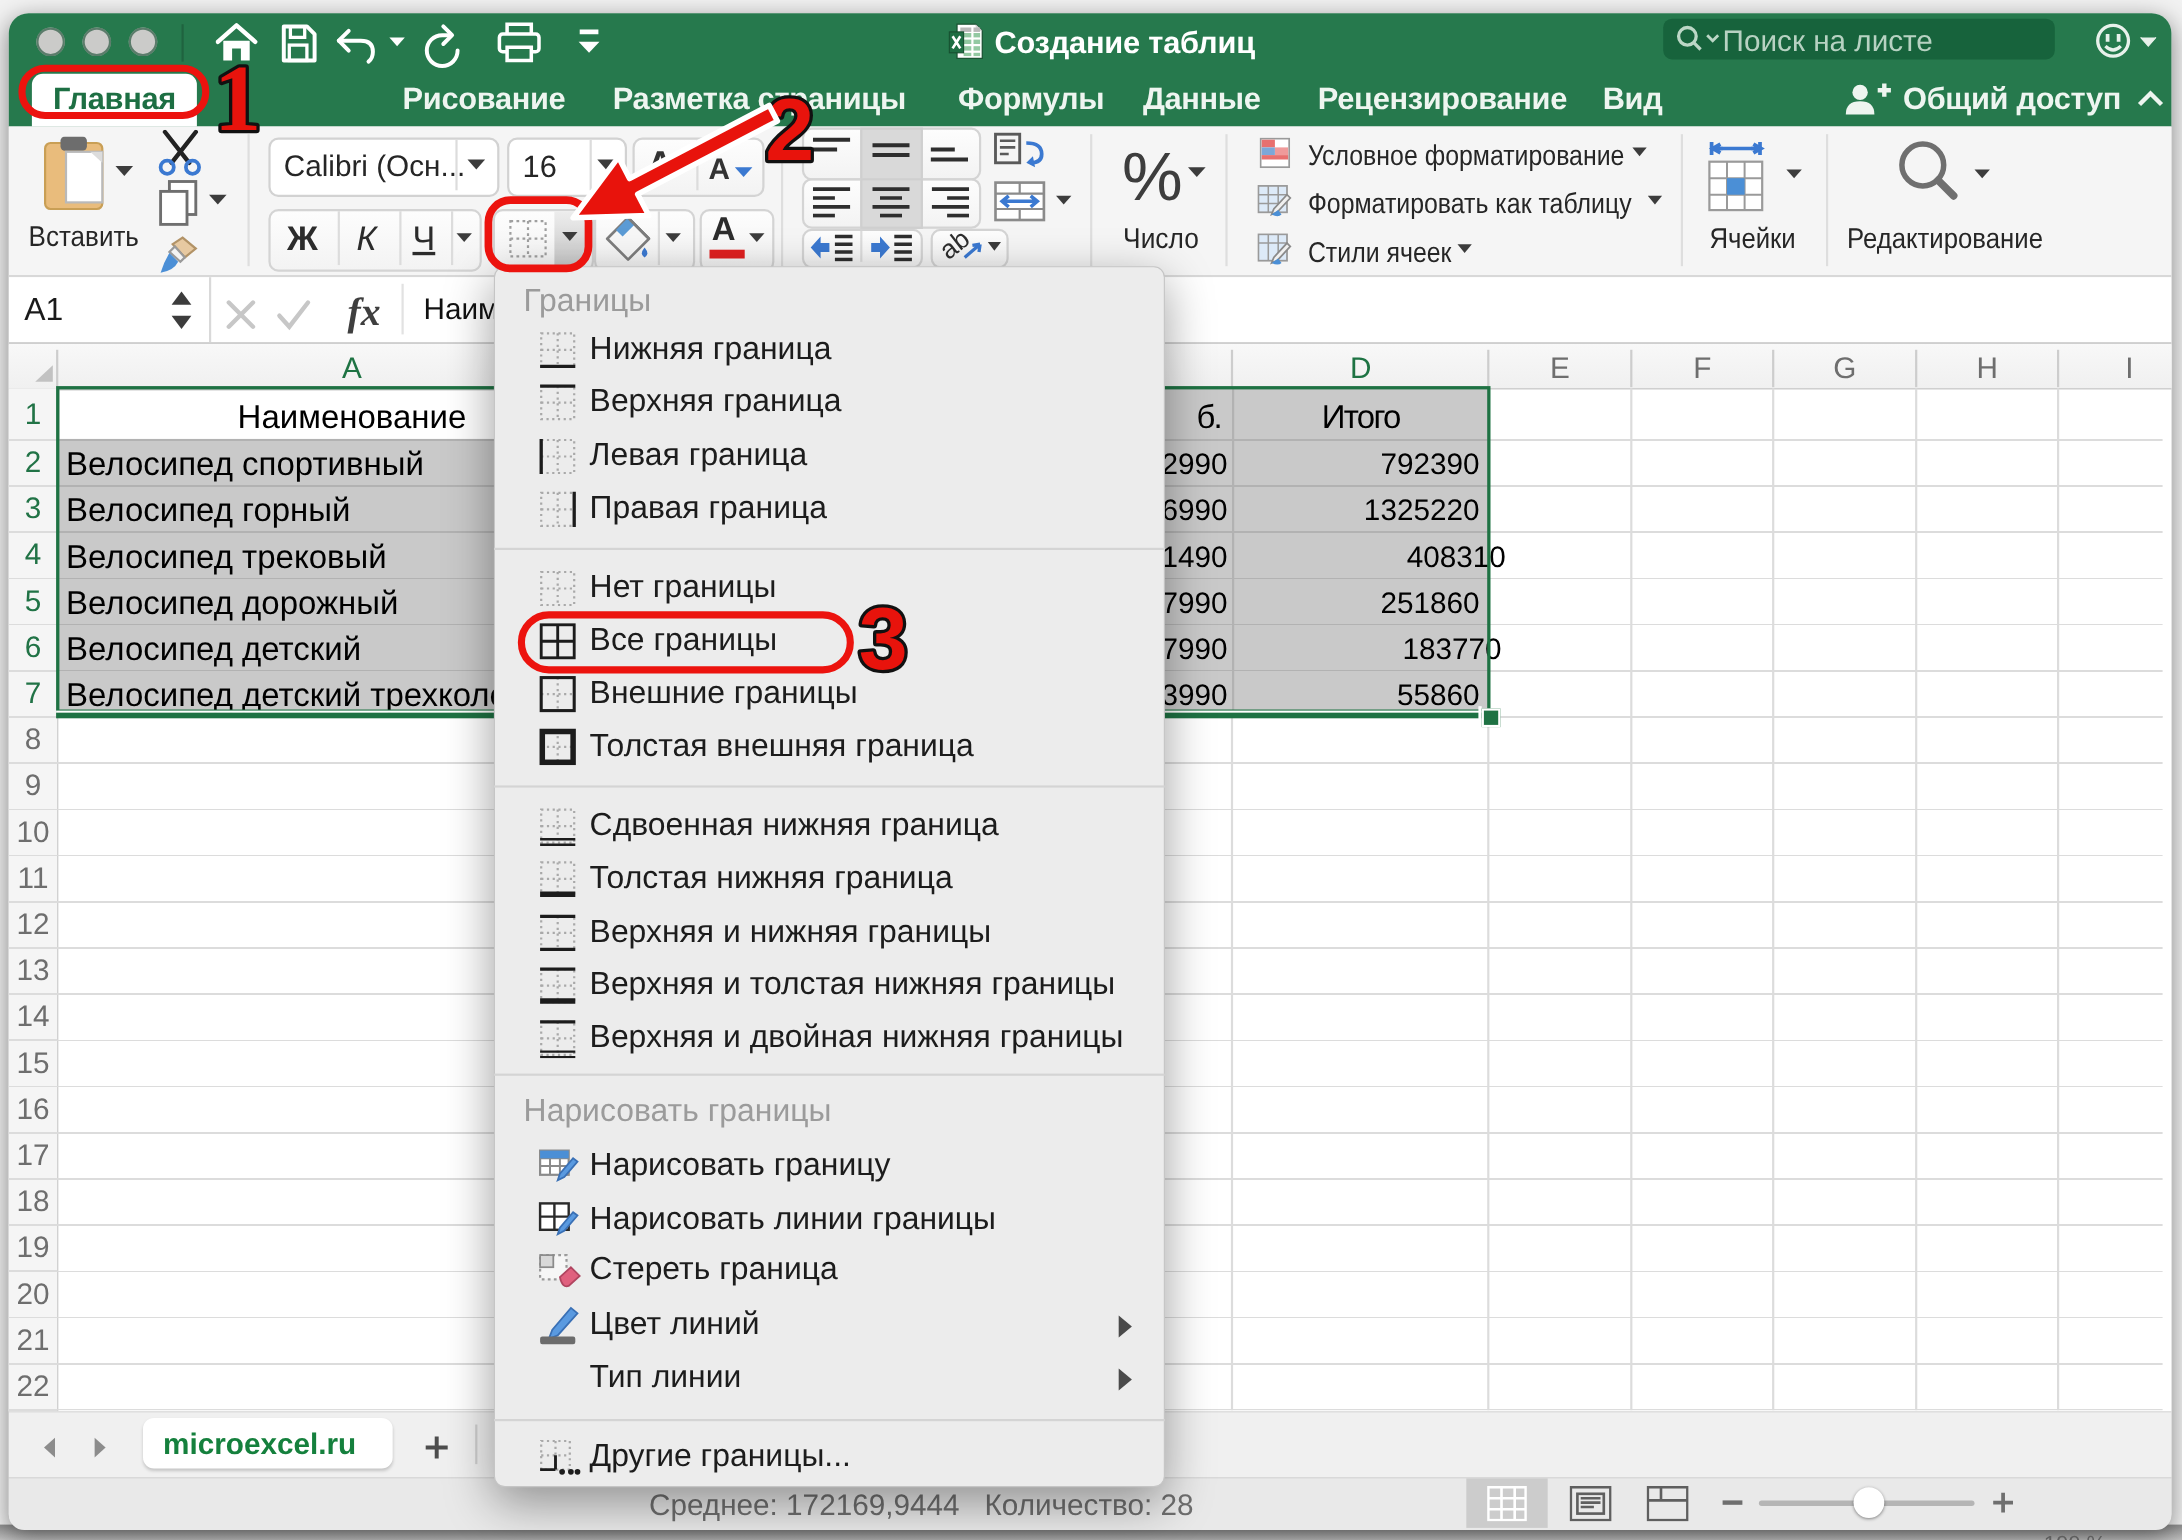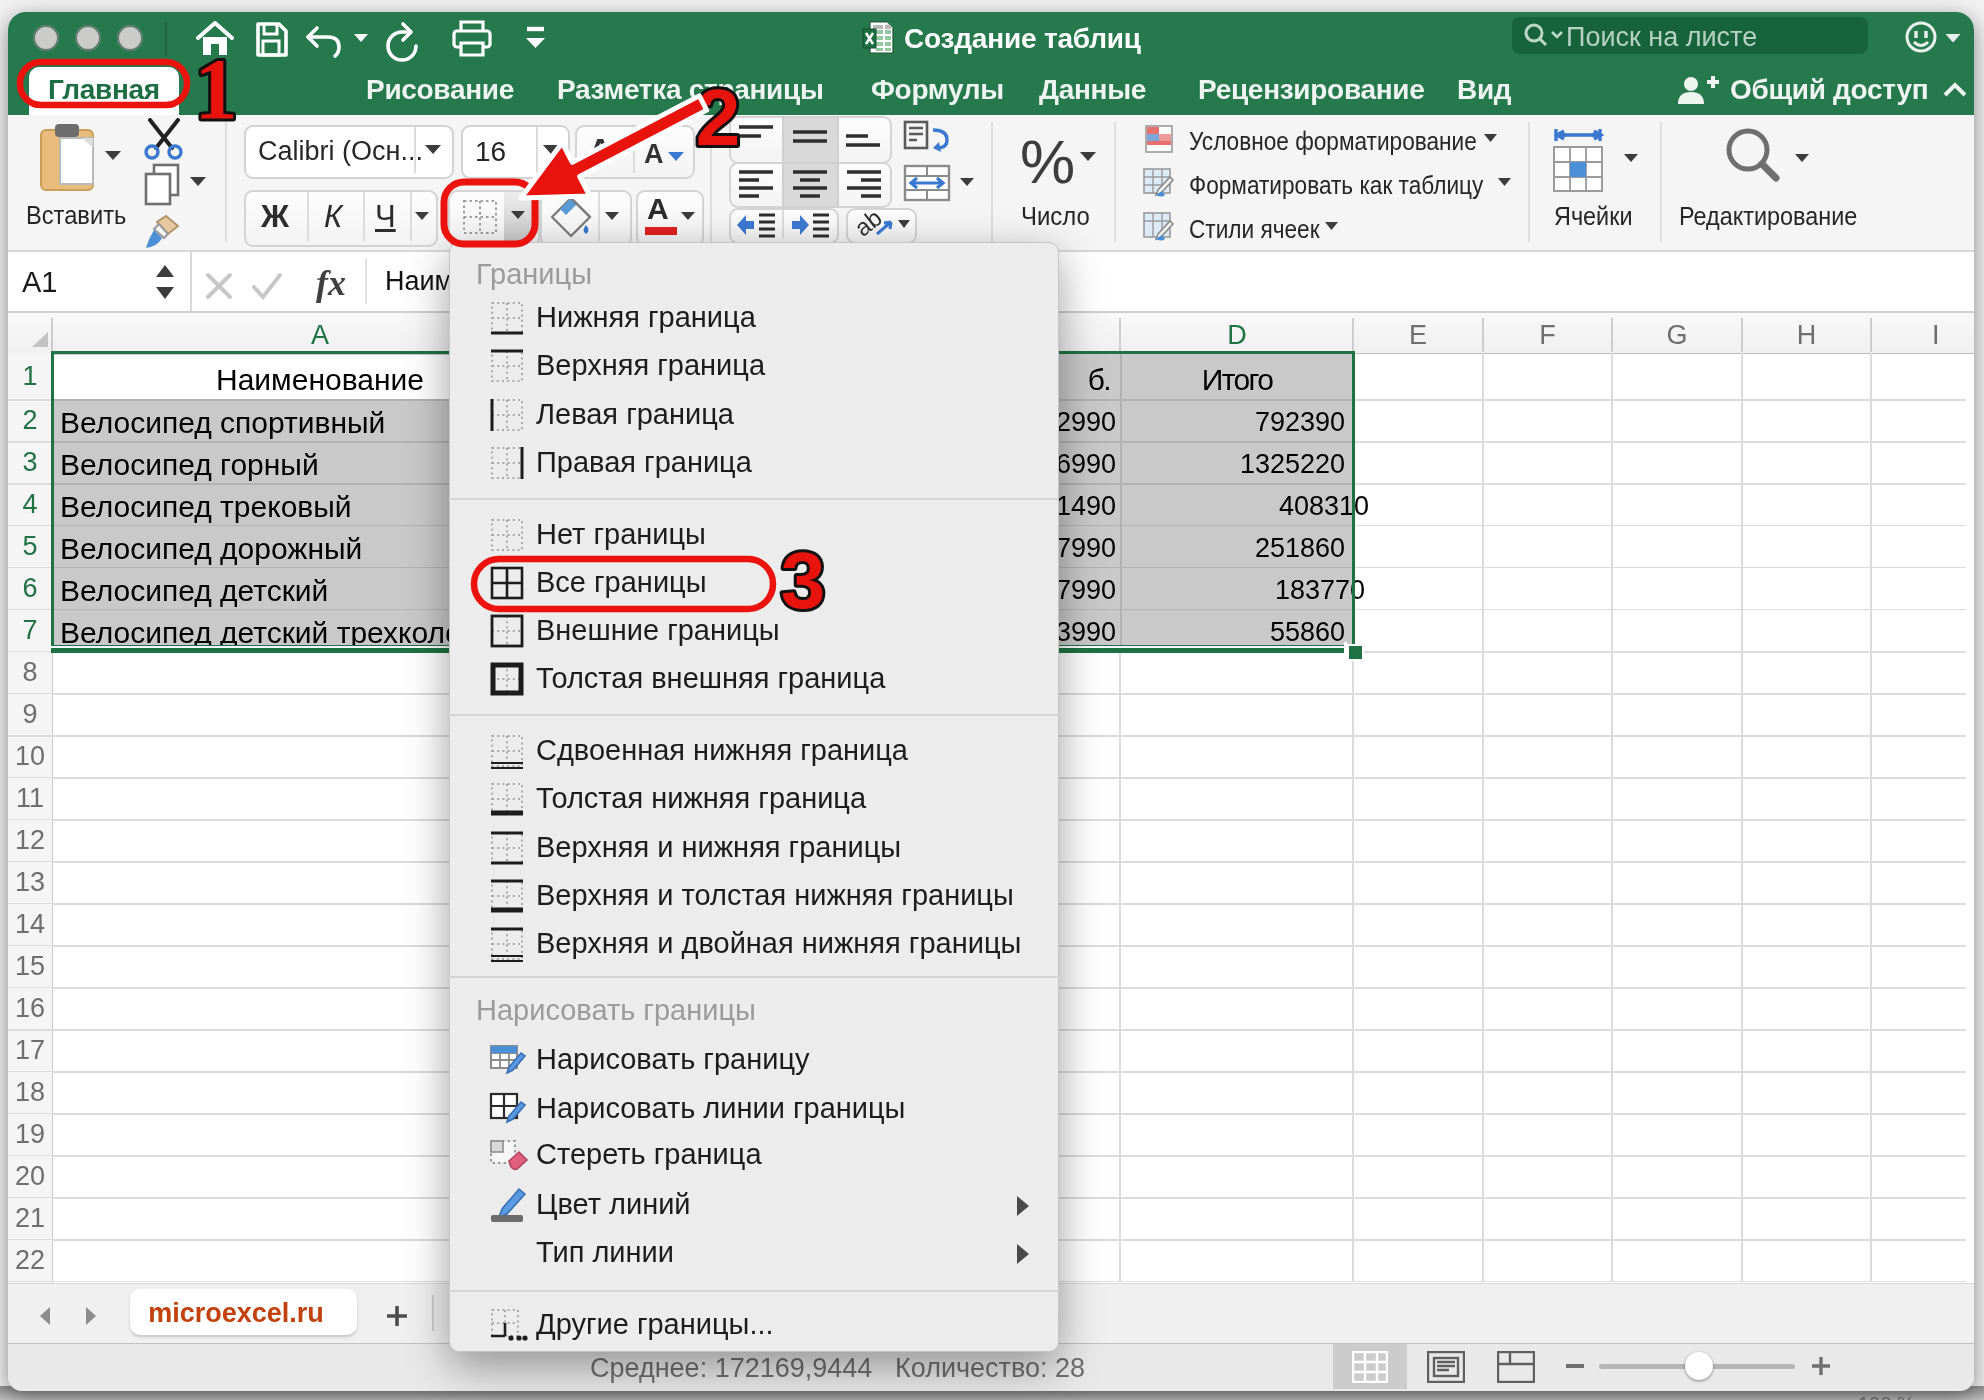--- a/index.html
+++ b/index.html
@@ -443,21 +443,21 @@
 <div class="ab" style="left:51px;top:648px;width:1304px;height:5px;background:#1e7243;"></div>
 <div class="ab" style="left:1344px;top:642px;width:3px;height:14px;background:#fff;"></div>
 <div class="ab" style="left:1347px;top:644px;width:13px;height:13px;background:#1e7243;border:2px solid #fff;"></div>
 
 <div class="ab" style="left:8px;top:1283px;width:1966px;height:59px;background:#f0f0f0;border-top:1.5px solid #d8d8d8;"></div>
 <svg class="ab" style="left:34px;top:1303px" width="70" height="26" viewBox="0 0 70 26" fill="#8c8c8c">
   <path d="M16 4 L6 13 L16 22 z"></path>
   <path d="M52 4 L62 13 L52 22 z"></path>
 </svg>
 <div class="ab" style="left:130px;top:1289px;width:227px;height:46px;background:#ffffff;border-radius:10px;box-shadow:0 2px 3px rgba(0,0,0,0.18);"></div>
-<div class="t" style="left:130px;top:1298px;width:212px;text-align:center;font-size:27px;font-weight:700;color:#c2410c;">microexcel.ru</div>
+<div class="t" style="left:130px;top:1298px;width:212px;text-align:center;font-size:27px;font-weight:700;color:#15803d;">microexcel.ru</div>
 <svg class="ab" style="left:385px;top:1304px" width="24" height="24" viewBox="0 0 24 24">
     <path d="M2 12 h20 M12 2 v20" stroke="#4d4d4d" stroke-width="3.6"></path>
   </svg>
 <div class="vline" style="left:432px;top:1295px;height:36px;background:#cfcfcf;"></div>
 
 <div class="ab" style="left:8px;top:1343px;width:1966px;height:47px;background:#e9e9e9;border-top:1.5px solid #c2c2c2;border-radius:0 0 14px 14px;"></div>
 <div class="t" style="left:590px;top:1353px;font-size:27px;color:#6f6f6f;">Среднее: 172169,9444</div>
 <div class="t" style="left:895px;top:1353px;font-size:27px;color:#6f6f6f;">Количество: 28</div>
 <div class="t" style="left:1116px;top:1405px;font-size:27px;color:#0369a1;">Сумма: 3099059</div>
 

